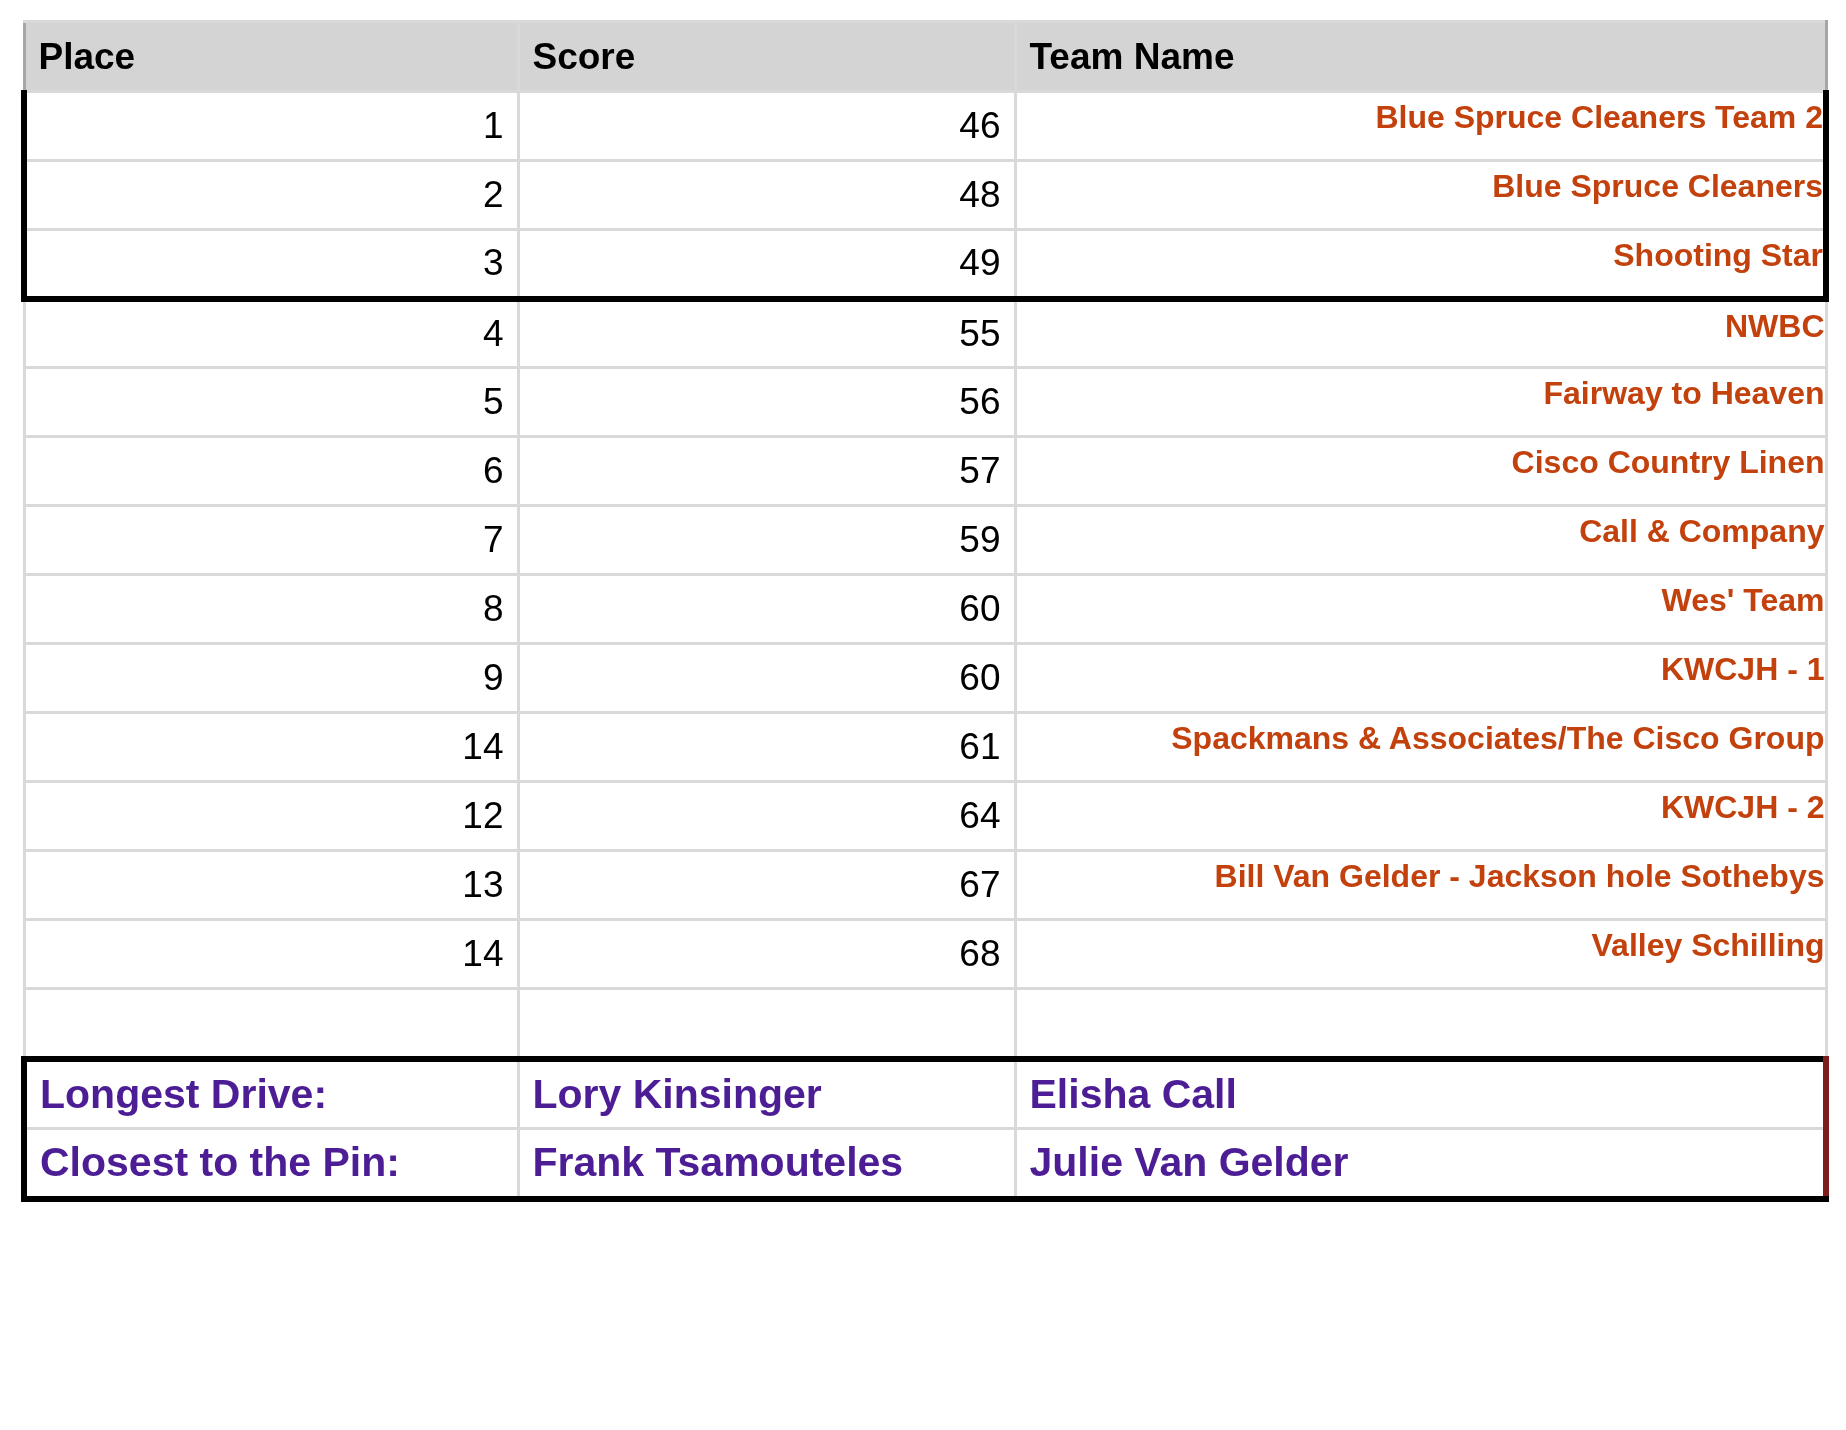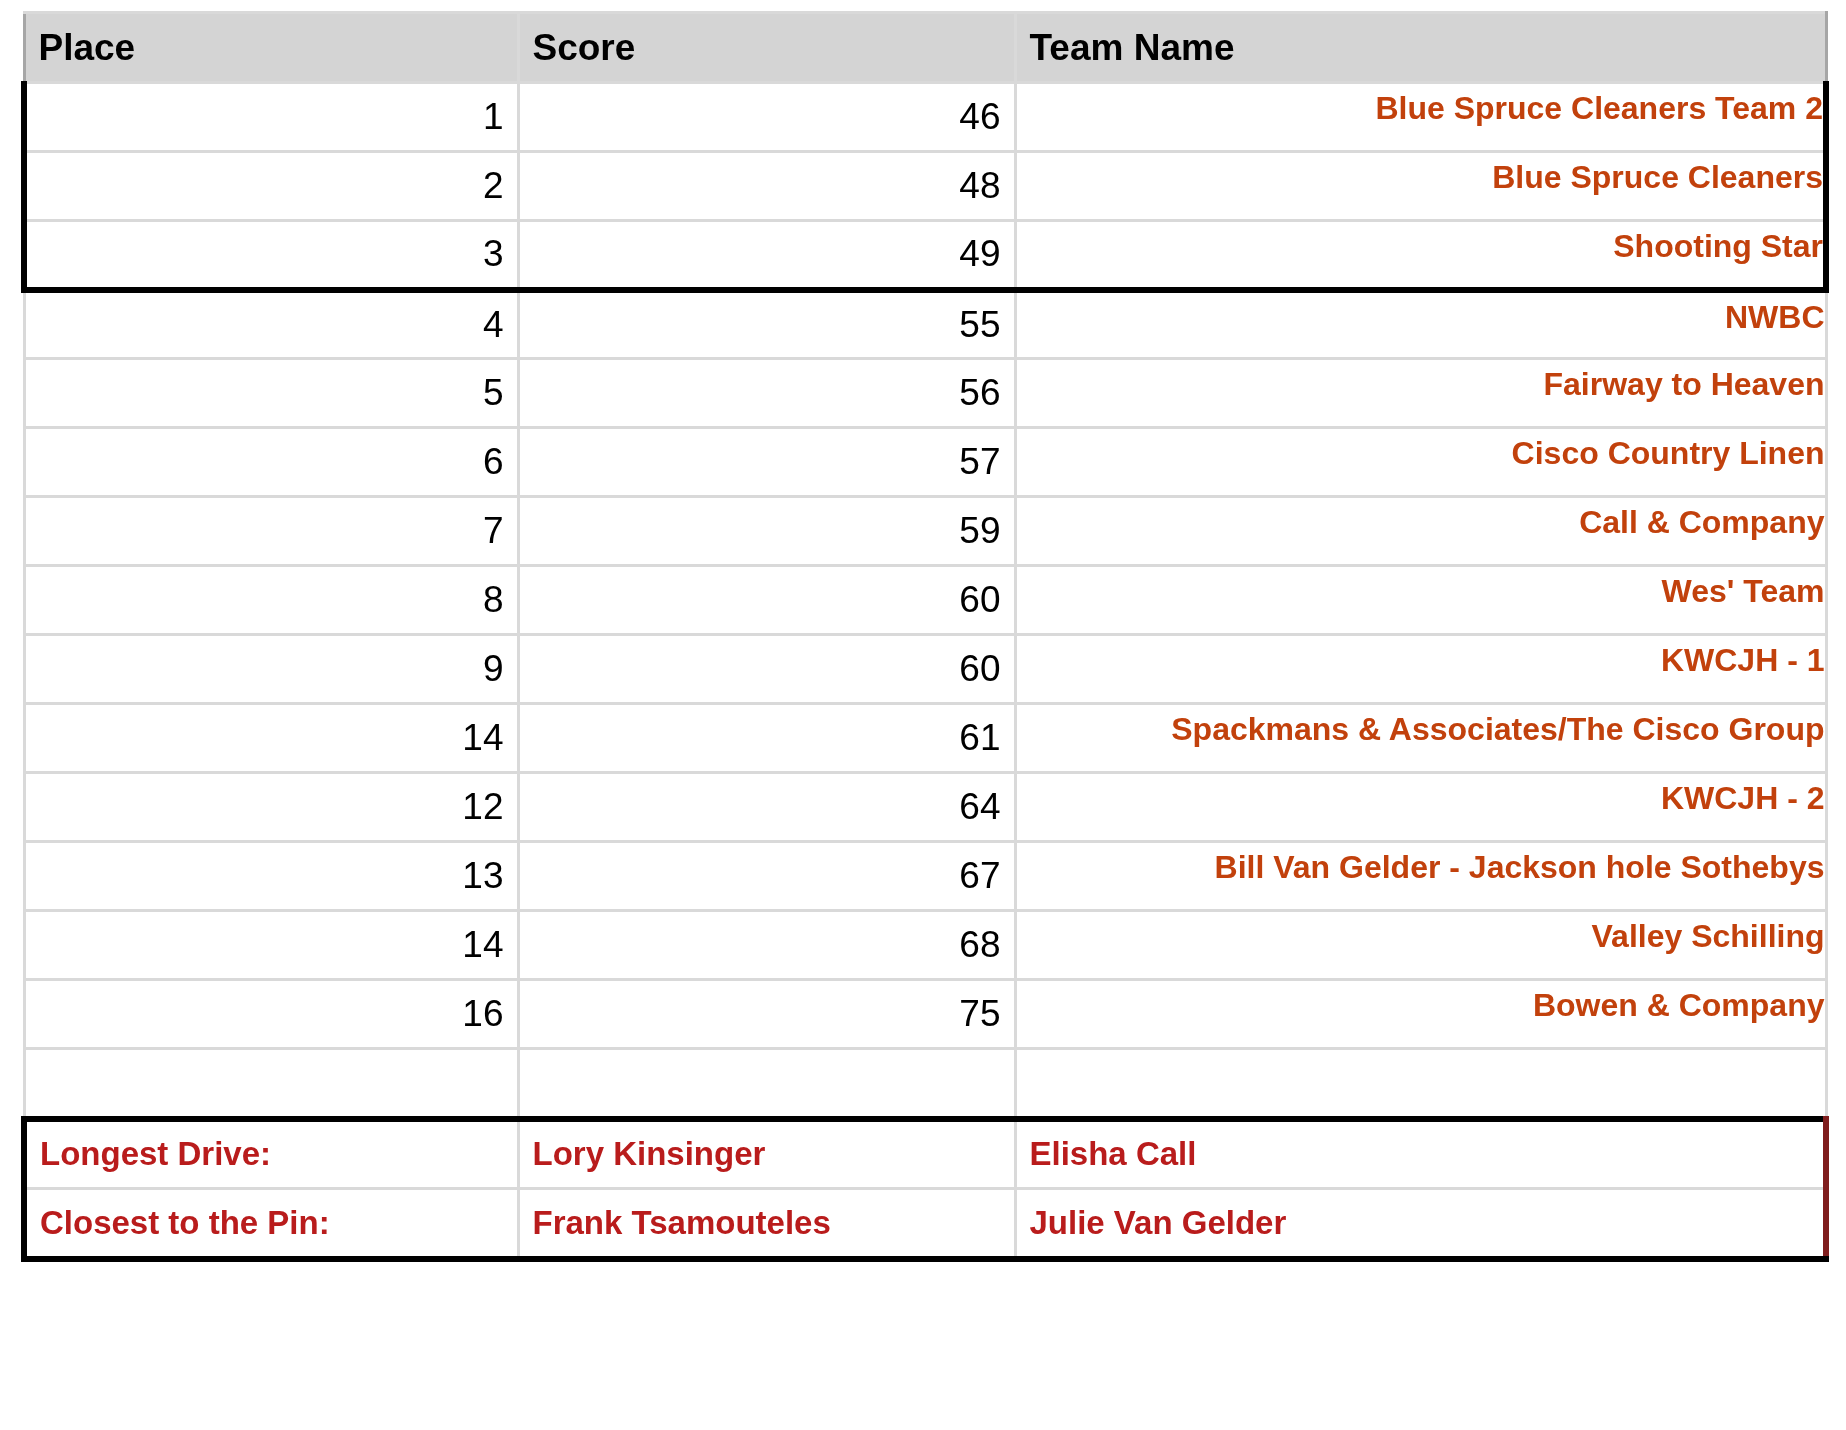--- a/index.html
+++ b/index.html
@@ -5,21 +5,21 @@
   html, body {
     margin: 0;
     padding: 0;
     background: #ffffff;
     width: 1846px;
     height: 1430px;
     overflow: hidden;
     font-family: "Liberation Sans", sans-serif;
   }
   .sheet {
-    margin: 11px 0 0 21px;
+    margin: 20px 0 0 21px;
   }
   table.results {
     width: 1802px;
     table-layout: fixed;
     border-collapse: collapse;
   }
   
   table.results th,
   table.results td {
     border: 3px solid #d9d9d9;
@@ -67,23 +67,23 @@
   tr.top3 td:first-child { border-left: 6px solid #000000; }
   tr.top3 td:last-child  { border-right: 6px solid #000000; }
   tr.top3-last td        { border-bottom: 6px solid #000000; }
 
   
   tr.spacer { height: 70px; }
 
   
   tbody.awards tr { height: 70px; }
   tbody.awards td {
-    font-size: 33px;
+    font-size: 41px;
     font-weight: bold;
-    color: #b91c1c;
+    color: #4c1d95;
     text-align: left;
     vertical-align: middle;
     padding: 0 0 0 13px;
   }
   tbody.awards tr:first-child td { border-top: 6px solid #000000; }
   tbody.awards tr:last-child td  { border-bottom: 6px solid #000000; }
   tbody.awards td:first-child    { border-left: 6px solid #000000; }
   tbody.awards td:last-child     { border-right: 6px solid #7f1d1d; }
 </style>
 </head>
@@ -162,25 +162,20 @@
       <tr>
         <td class="place">13</td>
         <td class="score">67</td>
         <td class="team">Bill Van Gelder - Jackson hole Sothebys</td>
       </tr>
       <tr>
         <td class="place">14</td>
         <td class="score">68</td>
         <td class="team">Valley Schilling</td>
       </tr>
-      <tr>
-        <td class="place">16</td>
-        <td class="score">75</td>
-        <td class="team">Bowen &amp; Company</td>
-      </tr>
       <tr class="spacer">
         <td class="place"></td>
         <td class="score"></td>
         <td class="team"></td>
       </tr>
     </tbody>
     <tbody class="awards">
       <tr>
         <td>Longest Drive:</td>
         <td>Lory Kinsinger</td>

